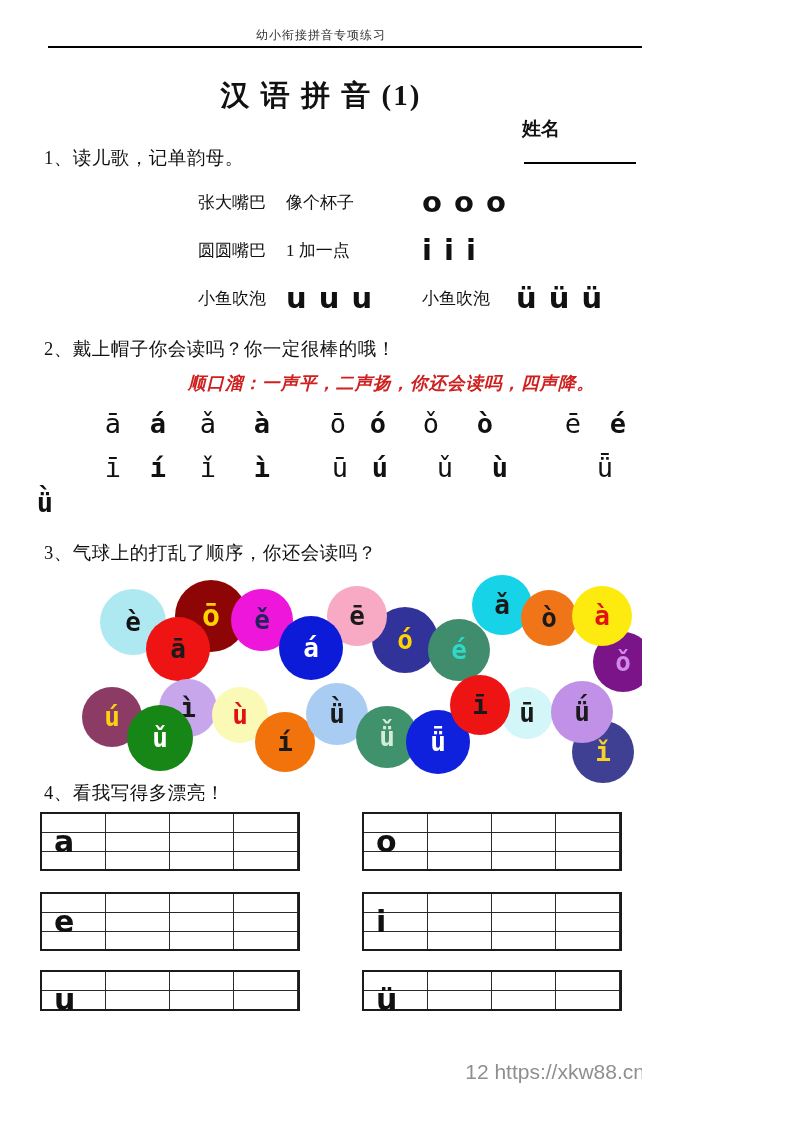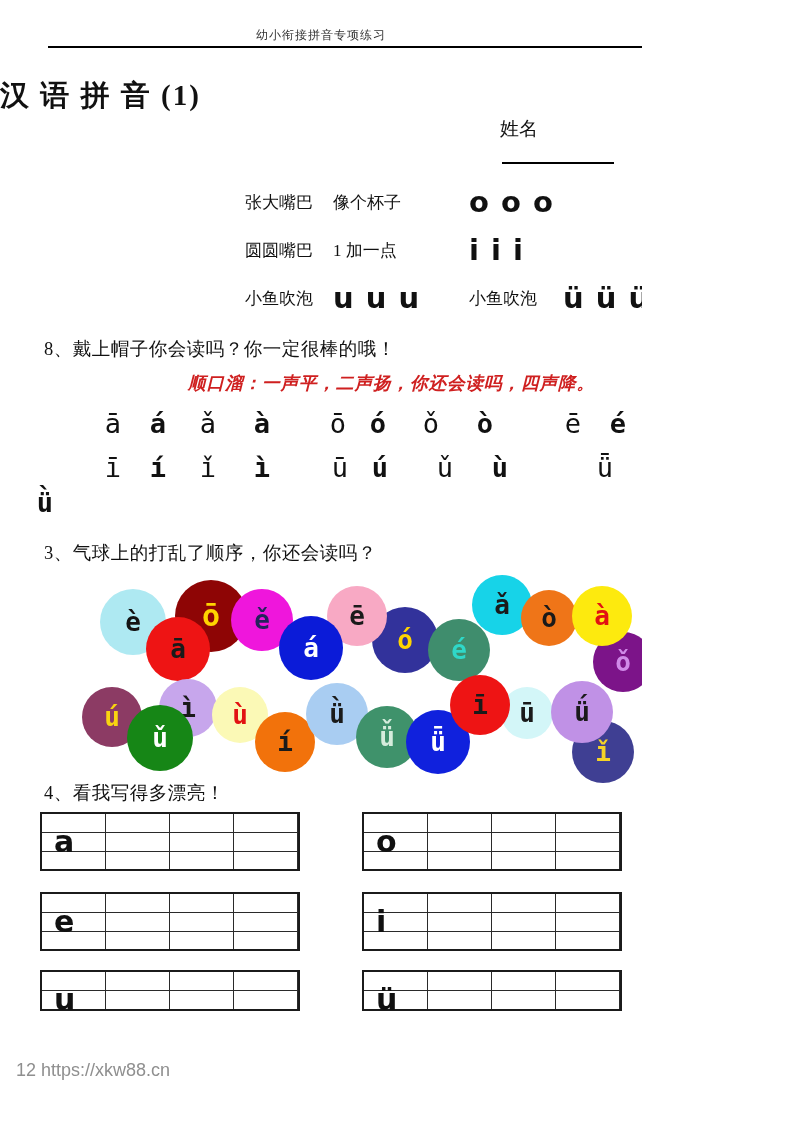--- a/index.html
+++ b/index.html
@@ -4,32 +4,32 @@
 <style>
   html,body{margin:0;padding:0;background:#ffffff;}
   .page{position:relative;width:642px;height:1122px;background:#fff;overflow:hidden;
         font-family:"Liberation Serif",serif;color:#111;}
 
   .hdr-text{position:absolute;top:27px;left:0;width:100%;text-align:center;
             font-size:12px;color:#333;letter-spacing:1px;}
   .hdr-rule{position:absolute;top:46px;left:48px;width:697px;height:0;
             border-top:2.5px solid #000;}
 
-  .title{position:absolute;top:76px;left:0;width:100%;
+  .title{position:absolute;top:76px;left:0;width:100%;text-align:center;
          font-size:29px;font-weight:bold;letter-spacing:2px;}
-  .name-line{position:absolute;top:116px;left:500px;font-size:19px;}
+  .name-line{position:absolute;top:116px;left:522px;font-size:19px;font-weight:bold;}
   .name-underline{display:inline-block;width:112px;border-bottom:2px solid #000;
                   height:20px;vertical-align:bottom;margin-left:2px;}
 
   .sec-head{position:absolute;left:44px;font-size:18.5px;letter-spacing:.5px;}
   #s1h{top:145px;} #s2h{top:336px;} #s3h{top:540px;} #s4h{top:780px;}
 
   .s1-block{position:absolute;top:178px;left:198px;width:560px;}
   .s1-row{display:grid;grid-template-columns:88px 136px 94px auto;
-          align-items:center;height:48px;margin-left:47px;}
+          align-items:center;height:48px;}
   .s1-label{font-size:17px;}
   .s1-letters{font-family:"DejaVu Sans",sans-serif;font-weight:bold;
               font-size:29px;letter-spacing:1px;line-height:1;}
 
   .rhyme{position:absolute;top:371px;left:188px;color:#cf2020;font-size:17.5px;
          font-style:italic;font-weight:bold;letter-spacing:1px;}
 
   .tn{position:absolute;transform:translateX(-50%);
       font-family:"DejaVu Sans Mono",monospace;font-size:27px;line-height:1;}
   .tn.b{font-weight:bold;}
@@ -40,59 +40,60 @@
            font-weight:bold;font-size:26px;line-height:1;}
 
   .wgrid{position:absolute;width:256px;height:55px;border:2px solid #1b1b1b;
          background-image:
            repeating-linear-gradient(to right,transparent 0 63px,#2a2a2a 63px 64px),
            repeating-linear-gradient(to bottom,transparent 0 18px,#2a2a2a 18px 19px);}
   .wgrid.two{height:37px;}
   .wletter{position:absolute;left:12px;top:13px;font-family:"DejaVu Sans",sans-serif;
            font-weight:600;font-size:30px;line-height:30px;}
 
-  .footer{position:absolute;top:1060px;left:16px;width:100%;text-align:left;
-          font-family:"Liberation Sans",sans-serif;font-size:18px;color:#8f8f8f;}
+  .footer{position:absolute;top:1060px;left:3px;width:100%;text-align:right;
+          font-family:"Liberation Sans",sans-serif;font-size:21px;color:#8f8f8f;}
   .footer a{color:#8f8f8f;text-decoration:none;}
 </style>
 </head>
 <body>
 
 <div class="page">
 
   <div class="hdr-text">幼小衔接拼音专项练习</div>
   <div class="hdr-rule"></div>
 
   <div class="title">汉 语 拼 音 (1)</div>
 
   <div class="name-line">
     <span>姓名</span><span class="name-underline"></span>
   </div>
 
+  <div class="sec-head" id="s1h">1、读儿歌，记单韵母。</div>
 
   <div class="s1-block">
     <div class="s1-row">
       <span class="s1-label">张大嘴巴</span>
       <span class="s1-label">像个杯子</span>
       <span class="s1-letters">o o o</span>
     </div>
     <div class="s1-row">
       <span class="s1-label">圆圆嘴巴</span>
       <span class="s1-label">1 加一点</span>
       <span class="s1-letters">i i i</span>
     </div>
     <div class="s1-row">
       <span class="s1-label">小鱼吹泡</span>
       <span class="s1-letters">u u u</span>
       <span class="s1-label">小鱼吹泡</span>
       <span class="s1-letters">ü ü ü</span>
     </div>
   </div>
 
-  <div class="sec-head" id="s2h">8、戴上帽子你会读吗？你一定很棒的哦！</div>
+  <div class="sec-head" id="s2h">2、戴上帽子你会读吗？你一定很棒的哦！</div>
   <div class="rhyme">顺口溜：一声平，二声扬，你还会读吗，四声降。</div>
 
   <span class="tn" style="left:113px;top:410px;">ā</span>
   <span class="tn b" style="left:158px;top:410px;">á</span>
   <span class="tn" style="left:208px;top:410px;">ǎ</span>
   <span class="tn b" style="left:262px;top:410px;">à</span>
   <span class="tn" style="left:338px;top:410px;">ō</span>
   <span class="tn b" style="left:378px;top:410px;">ó</span>
   <span class="tn" style="left:431px;top:410px;">ǒ</span>
   <span class="tn b" style="left:485px;top:410px;">ò</span>

